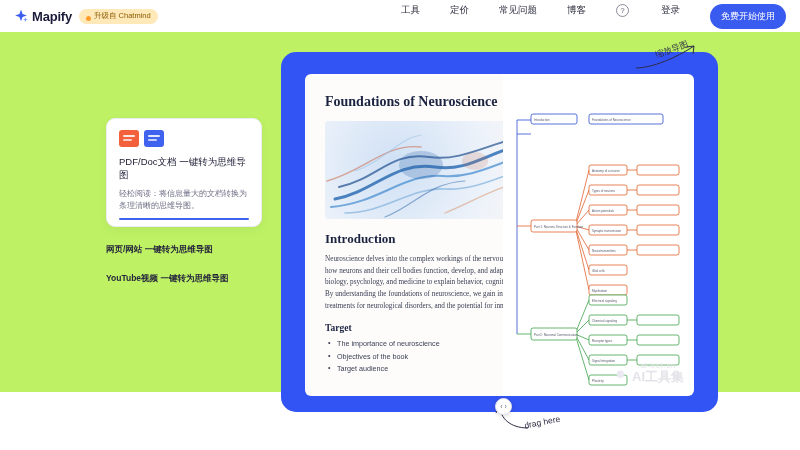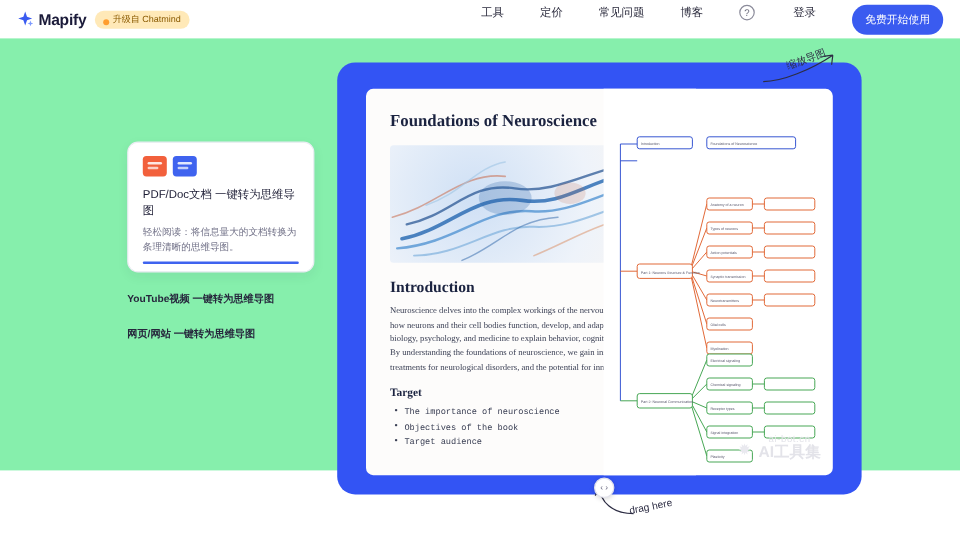--- a/index.html
+++ b/index.html
@@ -2,21 +2,21 @@
 <html><head>
 <meta charset="utf-8">
 <style>
   * { box-sizing: border-box; margin: 0; padding: 0; }
   html, body {
     width: 800px; height: 450px;
     font-family: "Liberation Sans", sans-serif;
     background: #ffffff;
     overflow: hidden;
   }
-  .page { position: relative; width: 800px; height: 392px; background: #86efac; }
+  .page { position: relative; width: 800px; height: 392px; background: #bef264; }
 
   
   .header {
     position: absolute; top: 0; left: 0; right: 0; height: 32px;
     display: flex; align-items: center; padding: 0 14px;
     background: #ffffff;
   }
   .brand { display: flex; align-items: center; gap: 4px; }
   .logo-mark { width: 14px; height: 14px; display: block; }
   .brand-name {
@@ -112,21 +112,21 @@
   }
   .doc-p {
     font-family: "Liberation Serif", serif;
     font-size: 7.2px; line-height: 1.62; color: #3b4055;
   }
   .doc-h3 {
     font-family: "Liberation Serif", serif;
     font-size: 9.5px; font-weight: 700; color: #1b2340; margin: 11px 0 5px 0;
   }
   .doc-li {
-    font-family: Liberation Mono, monospace;
+    font-family: Liberation Sans, sans-serif;
     font-size: 7.2px; line-height: 1.7; color: #3b4055; padding-left: 12px; position: relative;
   }
   .doc-li::before { content: "•"; position: absolute; left: 3px; top: -1px; }
 
   
   .map-pane {
     position: absolute; left: 222px; top: 22px; width: 191px; height: 322px;
     background: #ffffff; border-radius: 0 6px 6px 0; overflow: hidden;
   }
   .map-svg { display: block; }
@@ -197,27 +197,27 @@
       <div class="card-icons">
         <span class="doc-ic red"></span>
         <span class="doc-ic blue"></span>
       </div>
       <div class="card-title">PDF/Doc文档 一键转为思维导图</div>
       <div class="card-desc">轻松阅读：将信息量大的文档转换为条理清晰的思维导图。</div>
       <div class="card-underline"></div>
     </div>
 
     <div class="feature-row">
+      <span class="row-ic purple"></span>
+      <div class="row-label">网页/网站 一键转为思维导图</div>
+    </div>
+
+    <div class="feature-row">
       <span class="row-ic coral"></span>
       <div class="row-label">YouTube视频 一键转为思维导图</div>
-    </div>
-
-    <div class="feature-row">
-      <span class="row-ic purple"></span>
-      <div class="row-label">网页/网站 一键转为思维导图</div>
     </div>
   </div>
 
   <div class="canvas">
 
     <div class="doc-pane">
       <div class="doc-h1">Foundations of Neuroscience</div>
       <div class="doc-img">
         <svg viewBox="0 0 235 98" width="100%" height="100%" preserveAspectRatio="none">
           <g fill="none" stroke-linecap="round">

